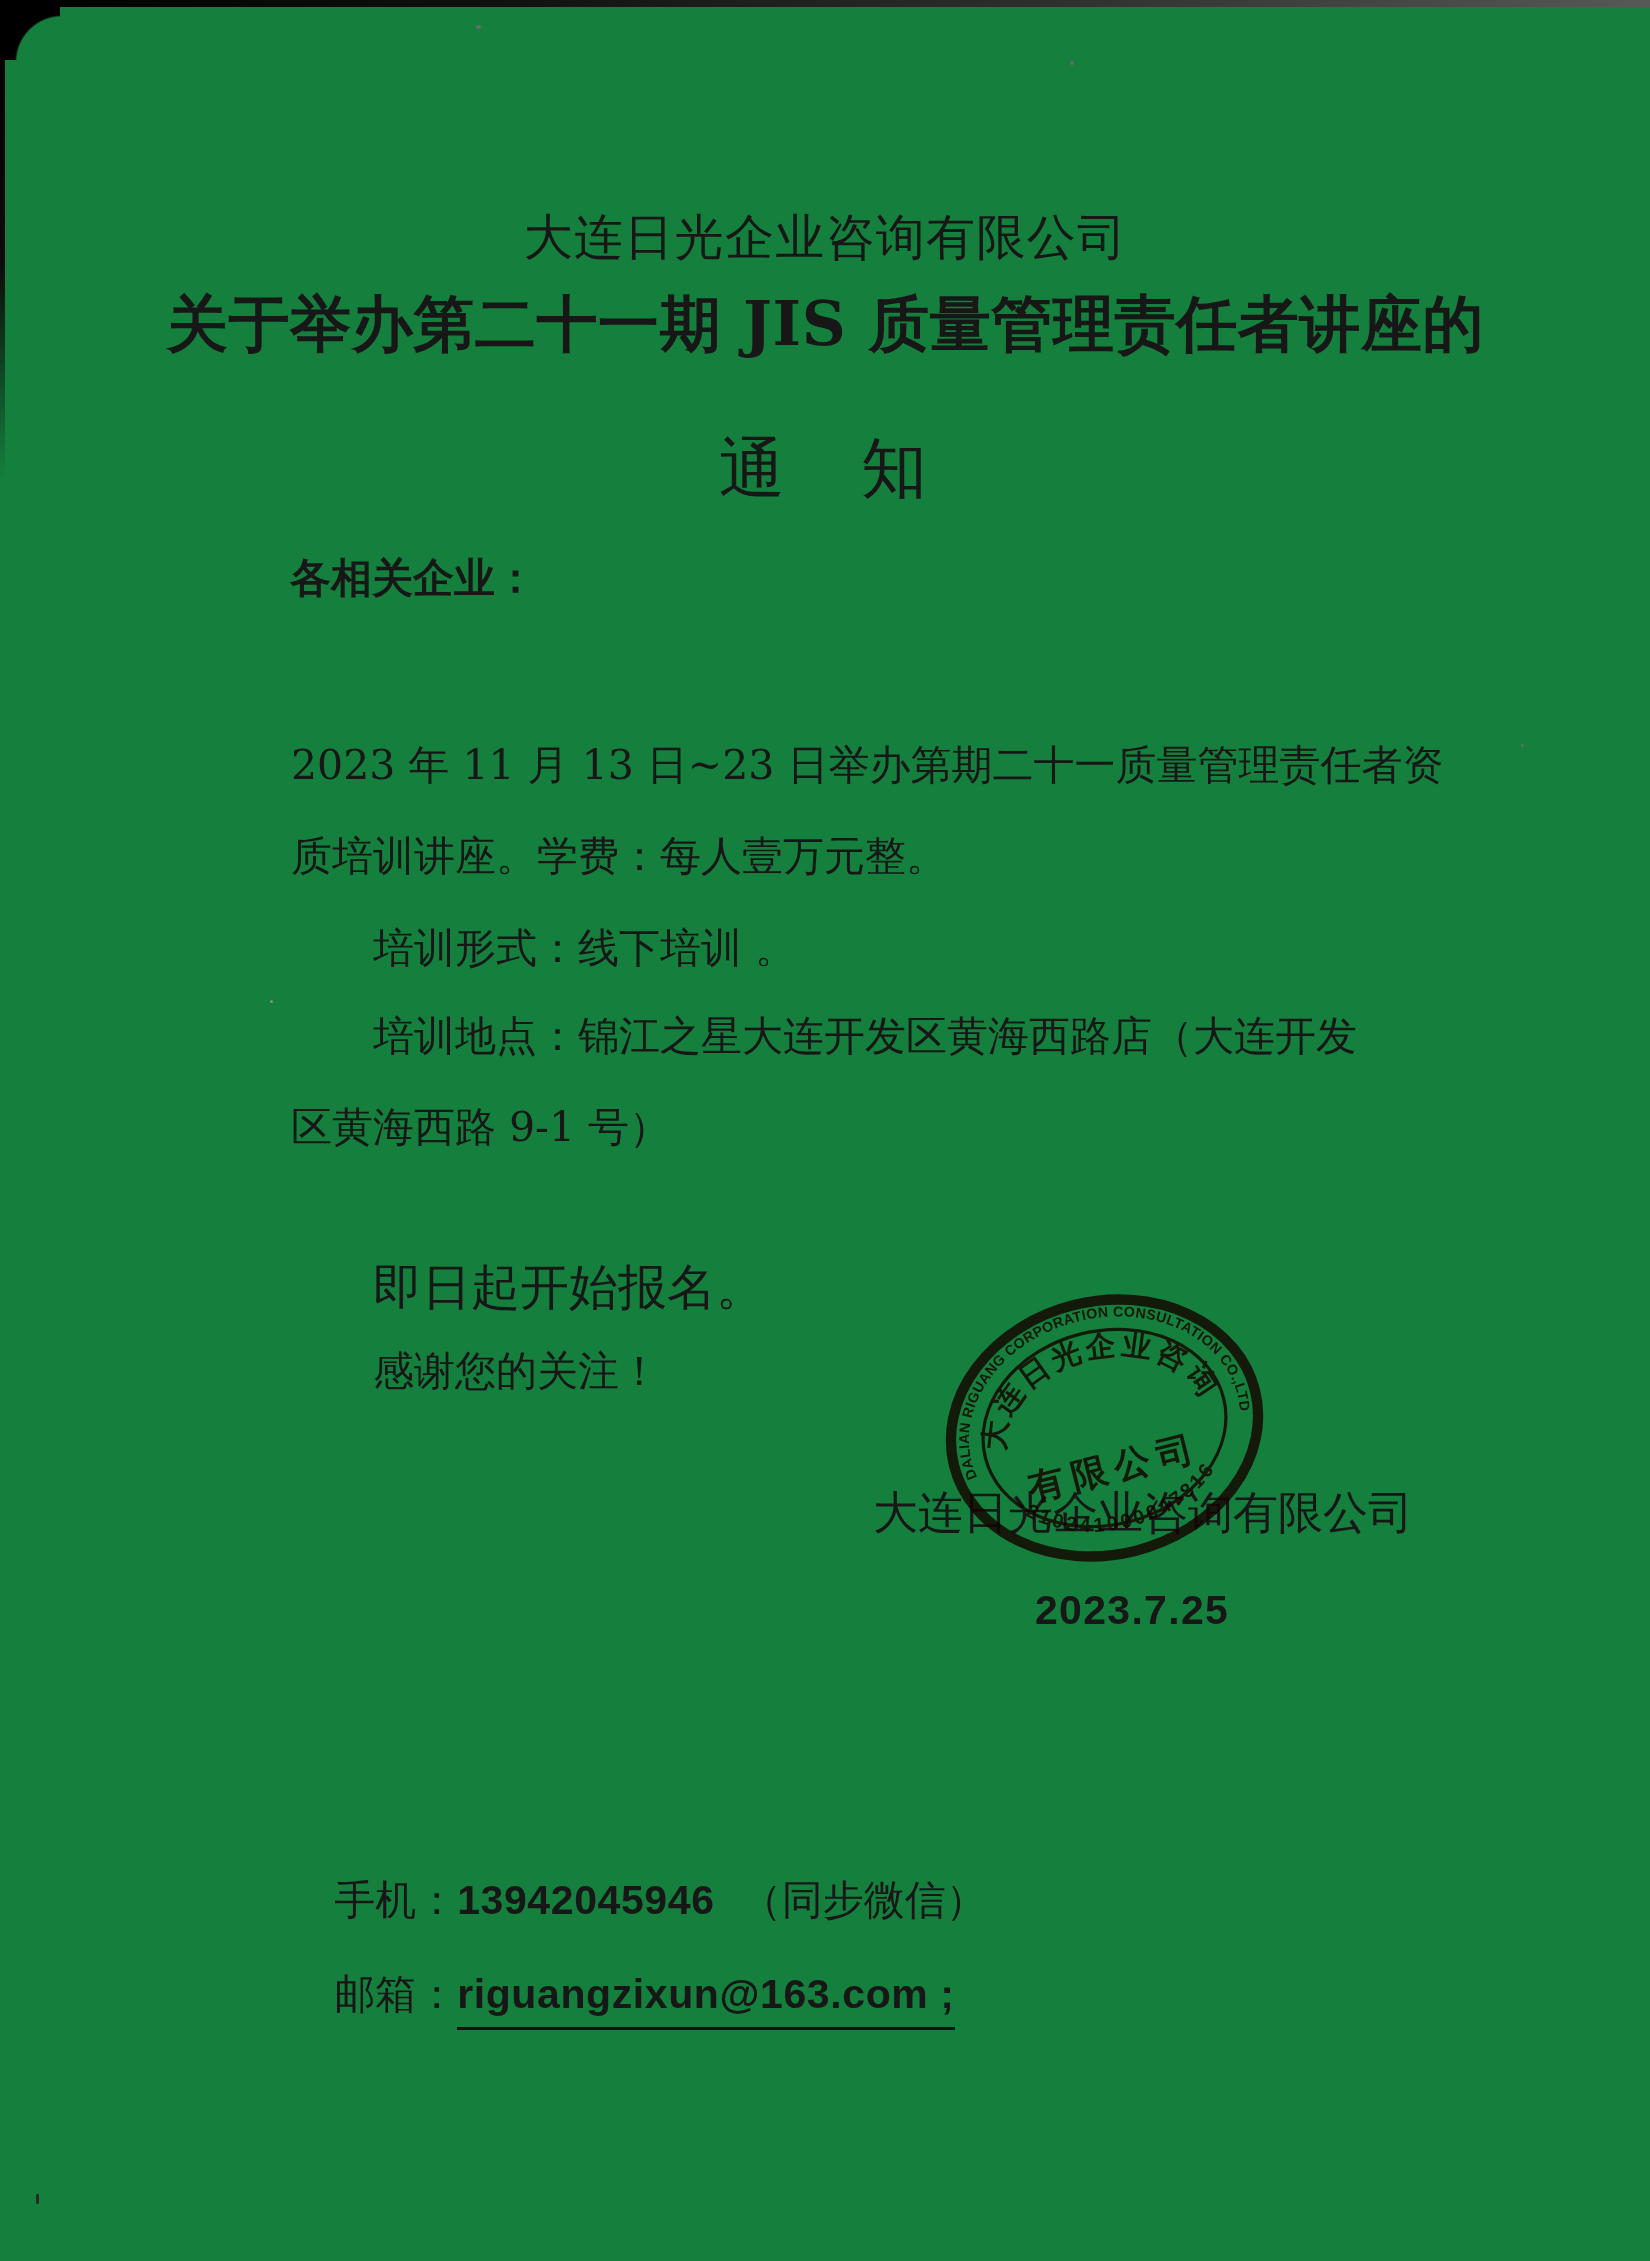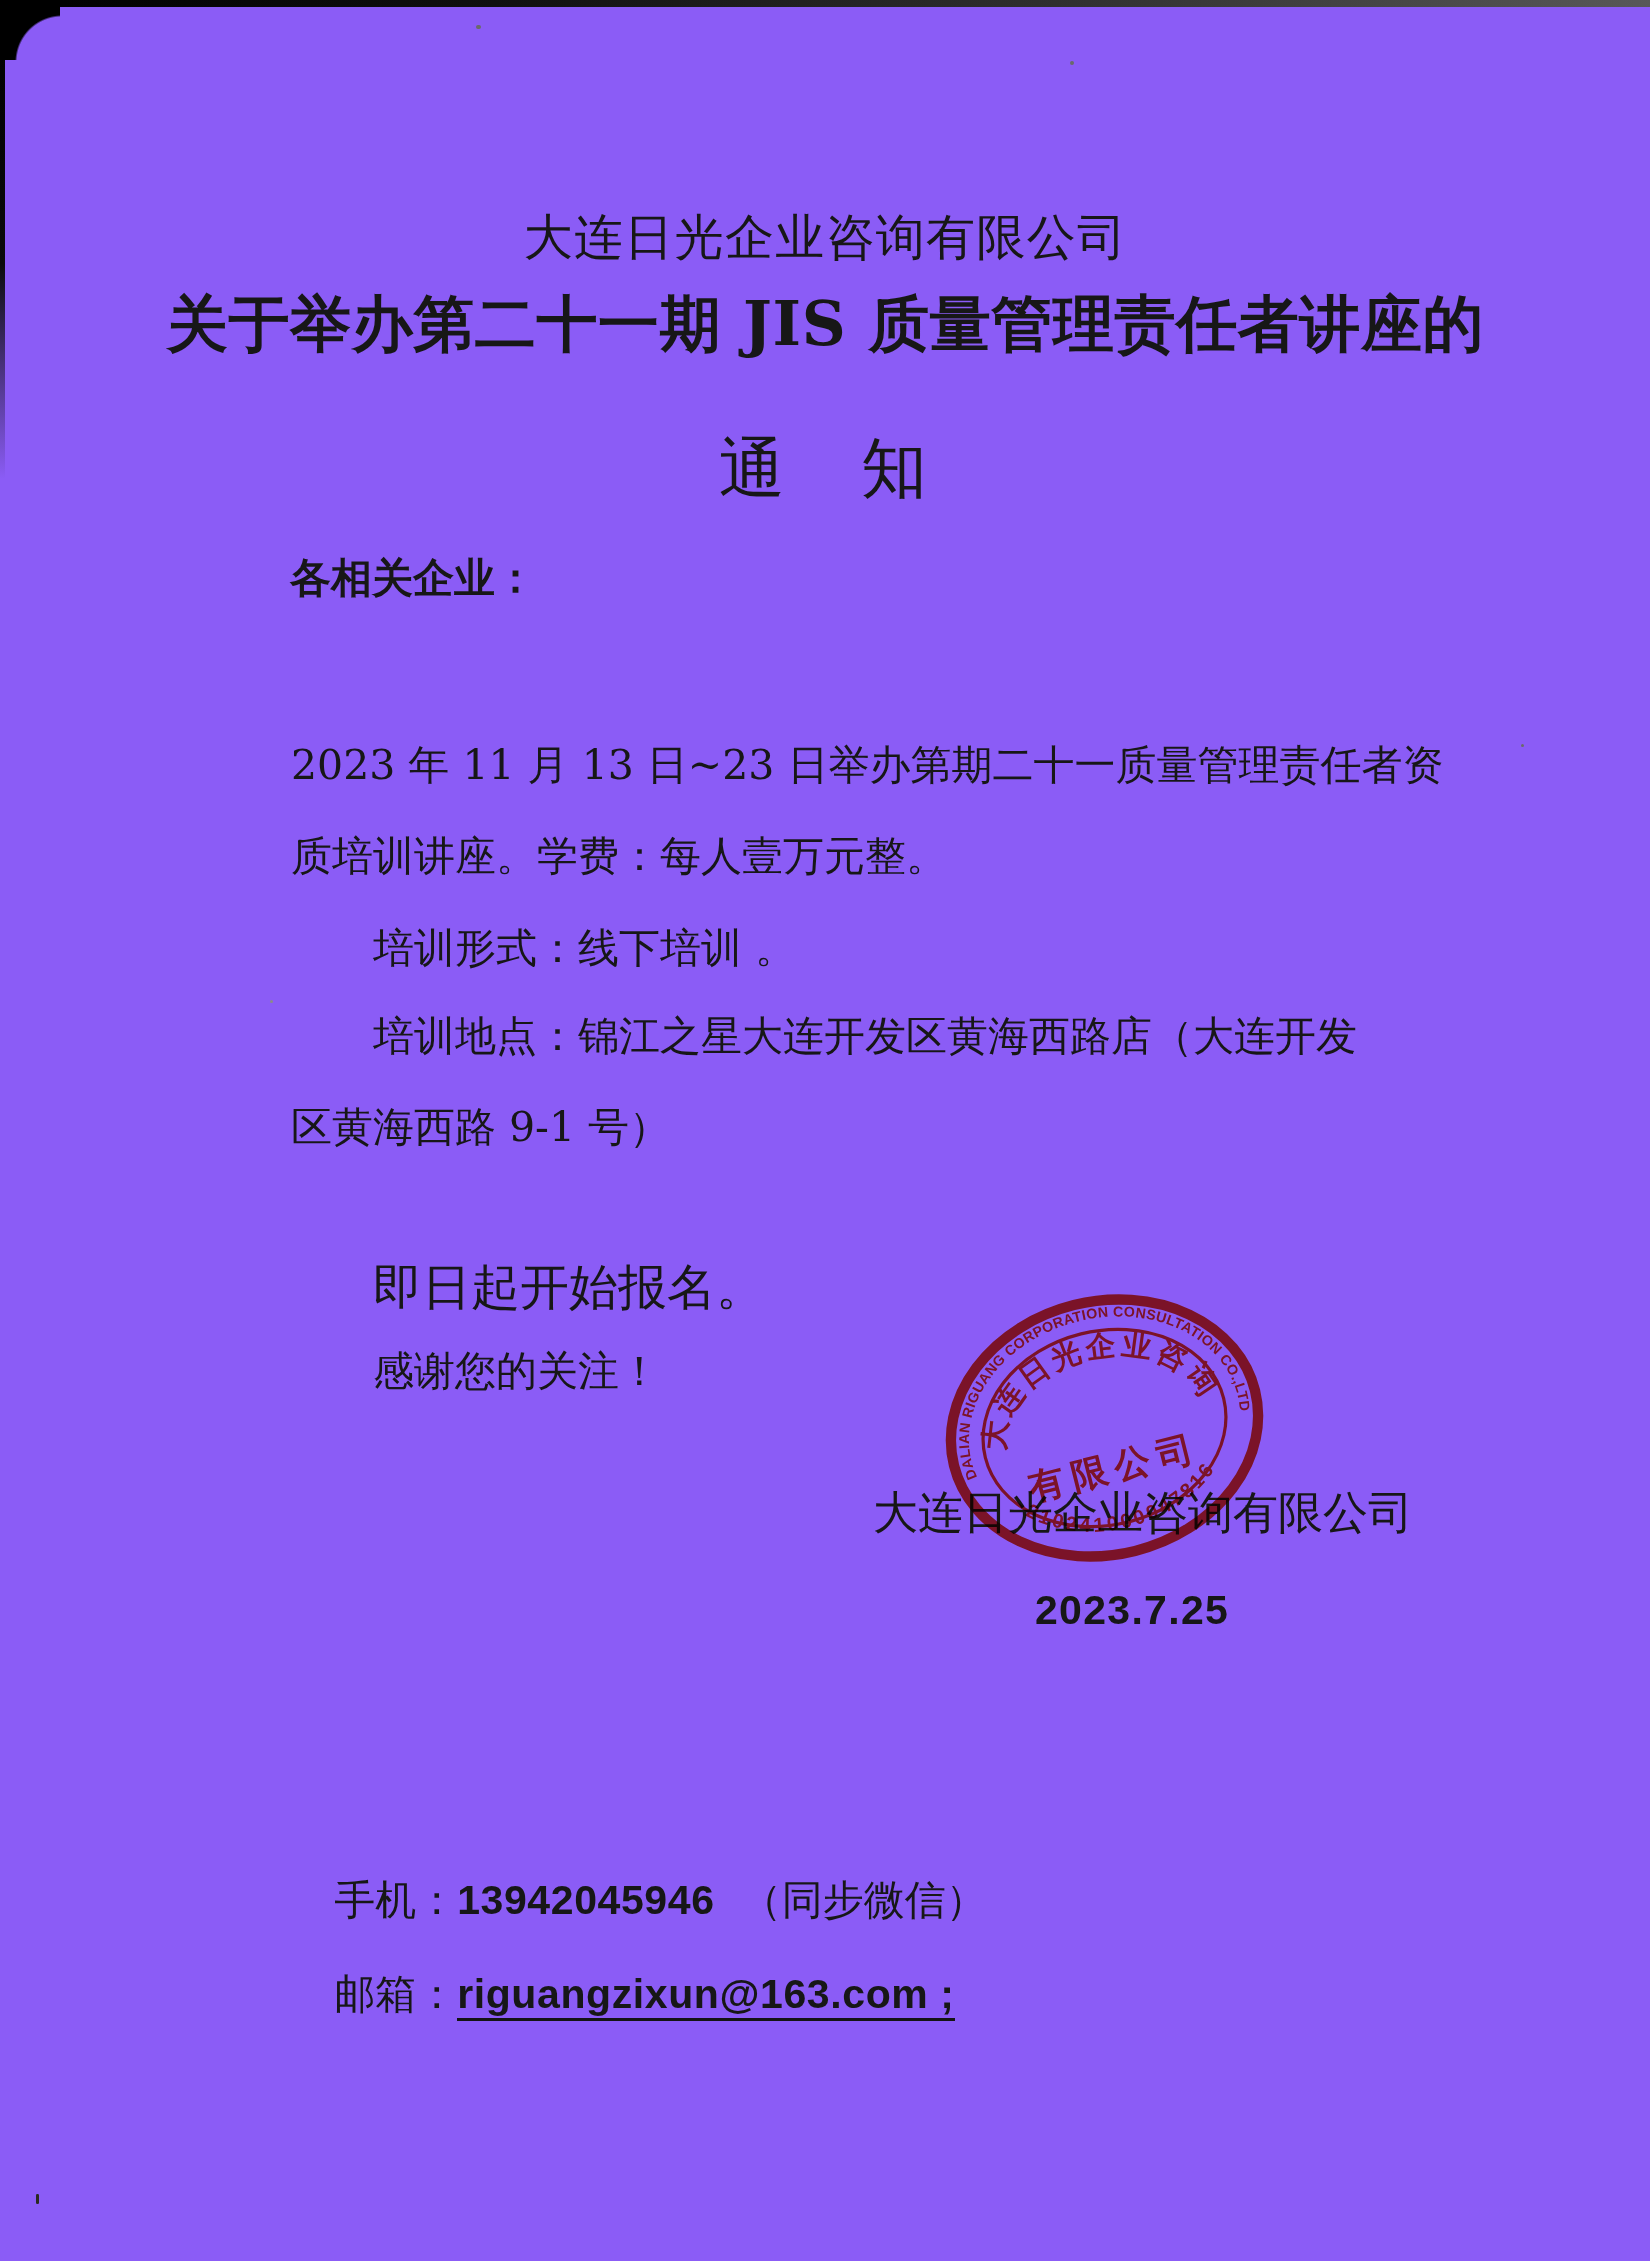--- a/index.html
+++ b/index.html
@@ -1,20 +1,20 @@
 <!DOCTYPE html>
 <html style="font-size:10.3px"><head>
 <meta charset="utf-8">
 <title>Scanned Notice</title>
 <style>
   html, body { margin:0; padding:0; background:#ffffff; }
   .page {
     position:relative;
     width:1651px; height:2261px;
-    background:#8b5cf6;
+    background:#15803d;
     overflow:hidden;
     font-family:"DejaVu Serif", serif;
     color:#171717;
   }
   .line {
     position:absolute;
     white-space:pre;
     line-height:1.12;
     color:#171717;
   }
@@ -40,21 +40,21 @@
   .contact-person { top:1740px; left:282px; font-size:41px; }
   .contact-phone  { top:1832px; left:282px; font-size:41px; }
   .contact-email  { top:1926px; left:282px; font-size:41px; }
   .sans-val {
     font-family:"Liberation Sans", sans-serif;
     font-weight:700;
     letter-spacing:0.6px;
   }
   .email-underline {
     border-bottom:3.9px solid #141414;
-    padding-bottom:1px;
+    padding-bottom:10px;
   }
   
   .stamp {
     position:absolute;
     left:930px; top:1279px;
     width:349px; height:298px;
     transform:rotate(-14deg);
     mix-blend-mode:multiply;
     opacity:0.94;
   }

